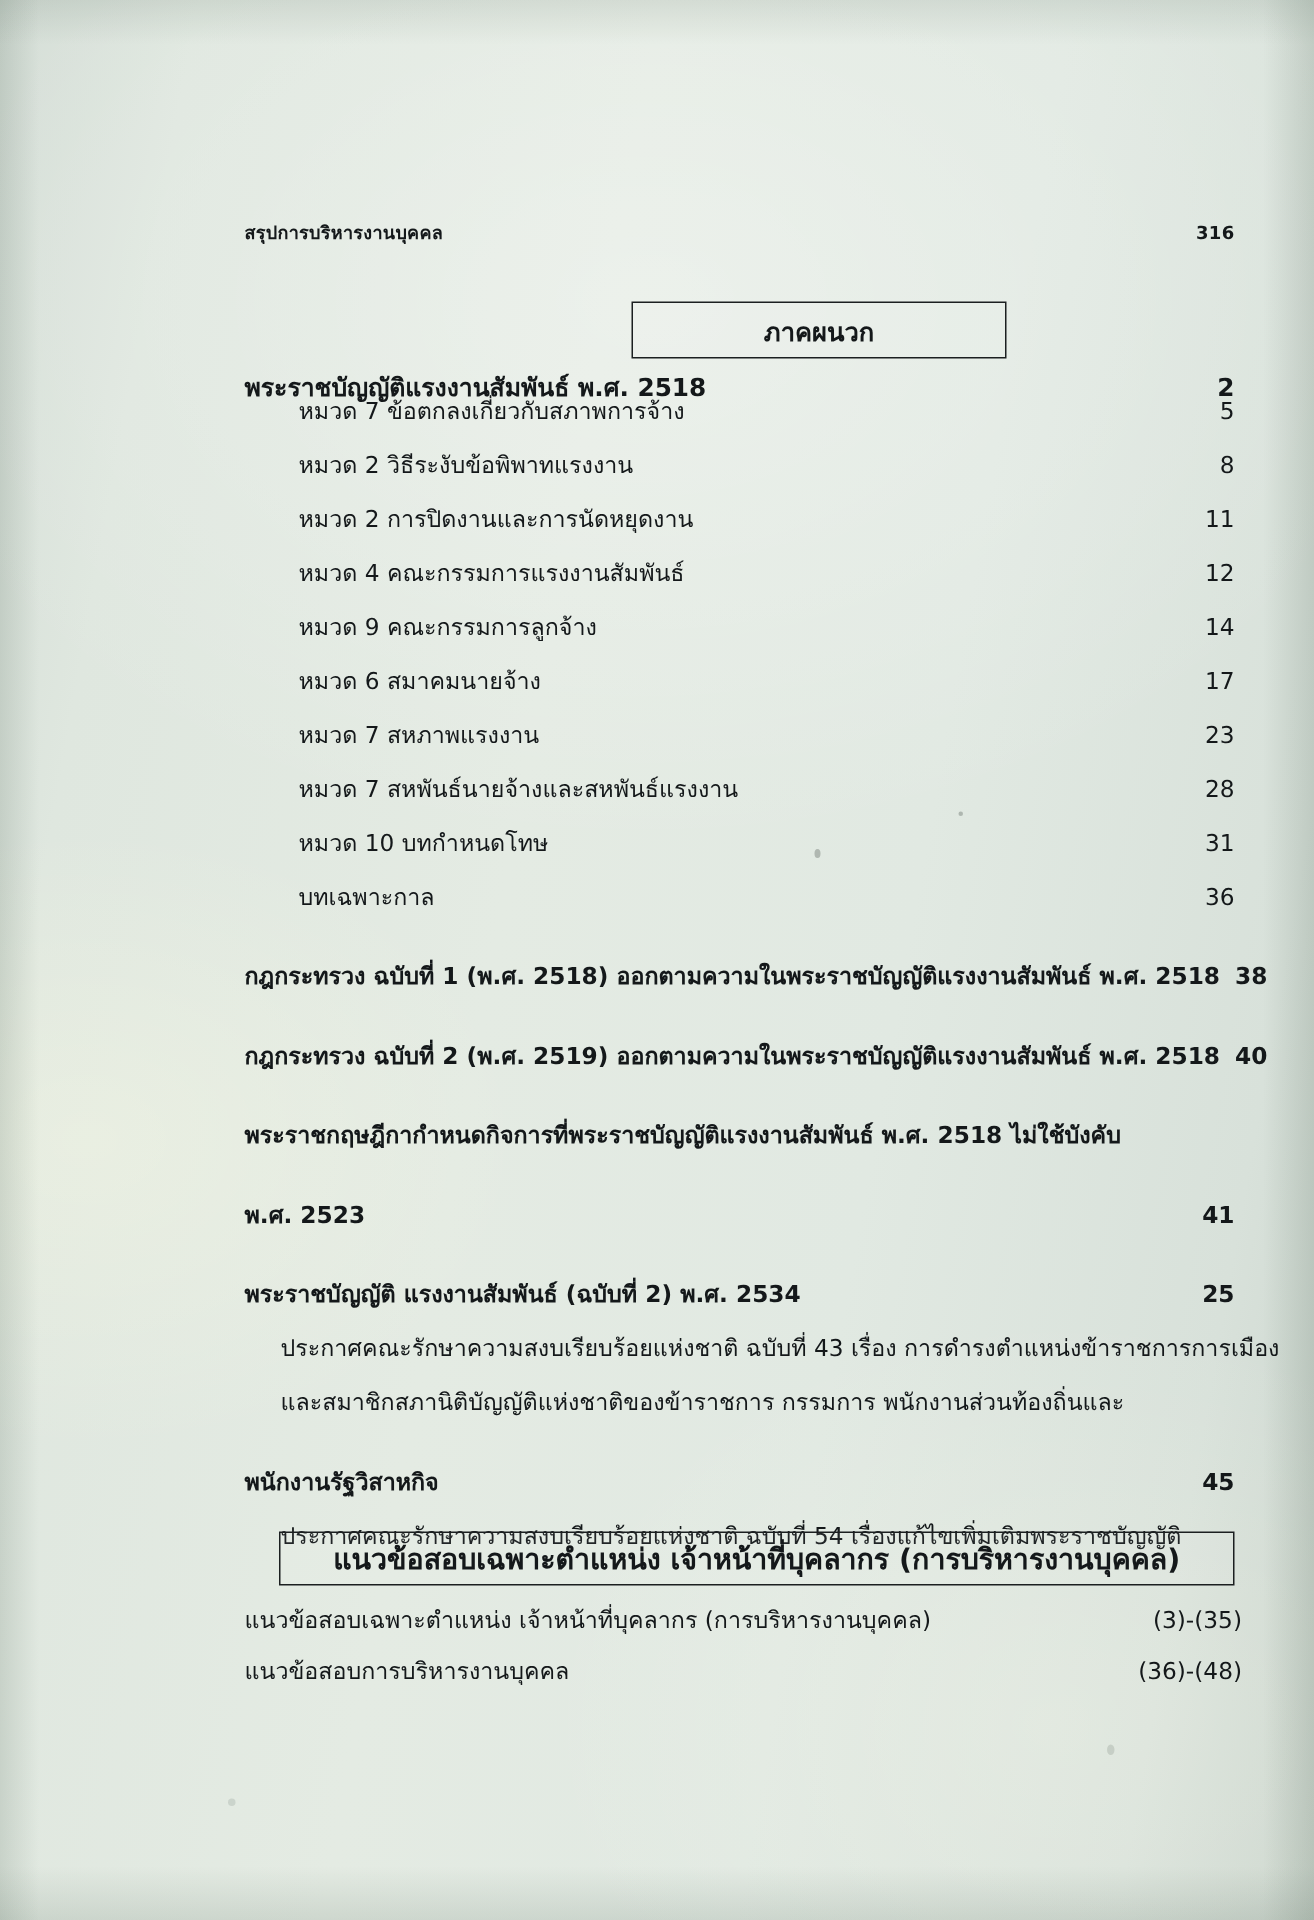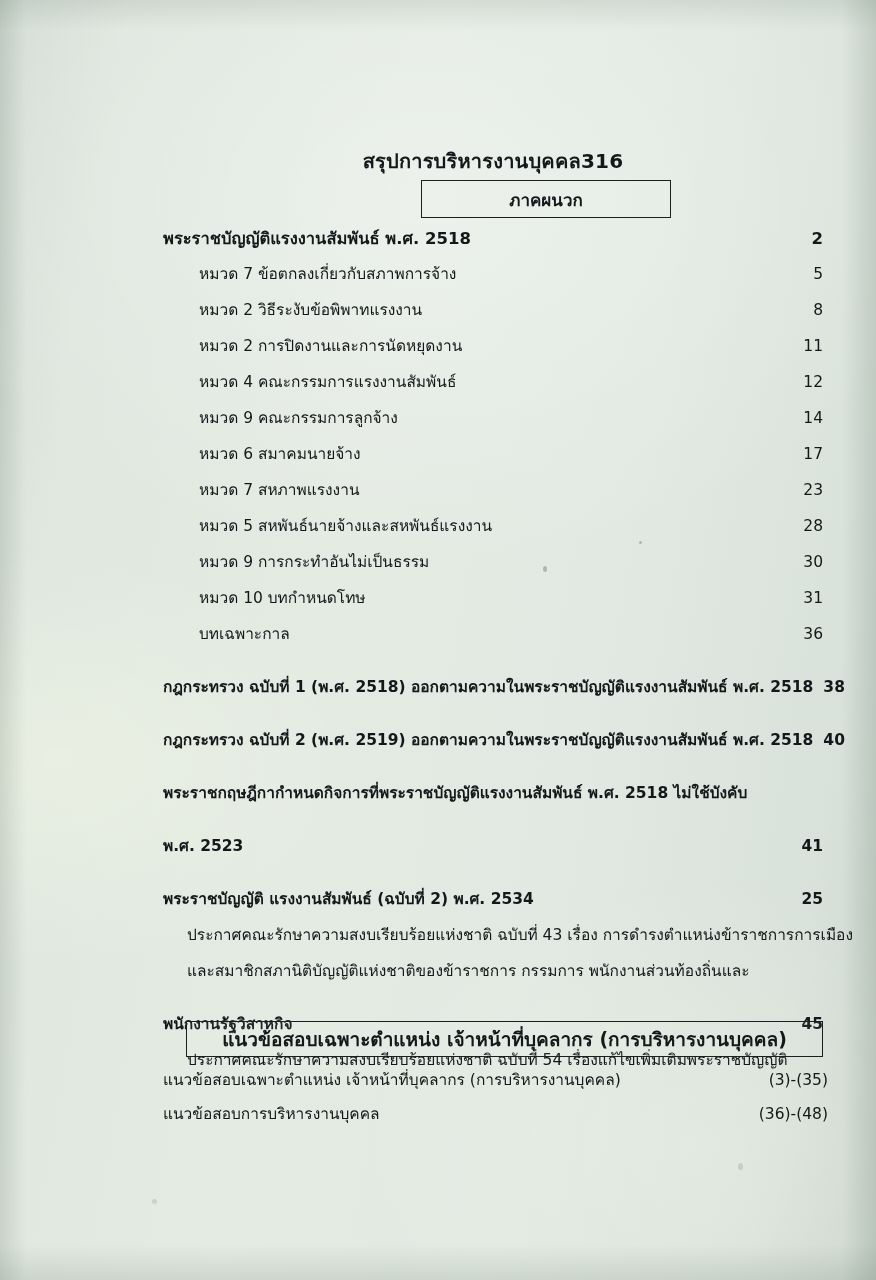--- a/index.html
+++ b/index.html
@@ -43,40 +43,40 @@
     height: 1280px;
     color: #14181a;
   }
   
   .header-row {
     position: absolute;
     left: 163px;
     top: 145px;
     width: 660px;
     display: flex;
-    justify-content: center;
+    justify-content: space-between;
     align-items: baseline;
-    font-size: 20px;
+    font-size: 12px;
     font-weight: bold;
     letter-spacing: 0.2px;
   }
   
   .box-title {
     position: absolute;
     box-sizing: border-box;
     border: 1.6px solid #1b1f20;
     background: rgba(255,255,255,0.06);
     display: flex;
     align-items: center;
     justify-content: center;
     font-weight: bold;
   }
   #appendix-box {
     left: 421px;
-    top: 180px;
+    top: 201px;
     width: 250px;
     height: 38px;
     font-size: 17px;
   }
   #exam-box {
     left: 186px;
     top: 1021px;
     width: 637px;
     height: 36px;
     font-size: 19px;
@@ -99,20 +99,21 @@
   }
   .row .pg {
     white-space: nowrap;
     text-align: right;
     padding-left: 10px;
   }
   .lvl0 {
     font-size: 16.5px;
     font-weight: bold;
     height: 36px;
+    align-items: flex-end;
   }
   .lvl1 {
     font-size: 15.5px;
     font-weight: normal;
     height: 36px;
     padding-left: 36px;
   }
   .lvl1 .pg { font-weight: normal; }
   .plain {
     font-size: 15.5px;
@@ -185,26 +186,22 @@
       </div>
       <div class="row lvl1">
         <span class="label">หมวด 6 สมาคมนายจ้าง</span>
         <span class="pg">17</span>
       </div>
       <div class="row lvl1">
         <span class="label">หมวด 7 สหภาพแรงงาน</span>
         <span class="pg">23</span>
       </div>
       <div class="row lvl1">
-        <span class="label">หมวด 5 สหพันธ์นายจ้างและสหพันธ์แรงงาน</span>
+        <span class="label">หมวด 7 สหพันธ์นายจ้างและสหพันธ์แรงงาน</span>
         <span class="pg">28</span>
-      </div>
-      <div class="row lvl1">
-        <span class="label">หมวด 9 การกระทำอันไม่เป็นธรรม</span>
-        <span class="pg">30</span>
       </div>
       <div class="row lvl1">
         <span class="label">หมวด 10 บทกำหนดโทษ</span>
         <span class="pg">31</span>
       </div>
       <div class="row lvl1">
         <span class="label">บทเฉพาะกาล</span>
         <span class="pg">36</span>
       </div>
       <div class="row cont">

